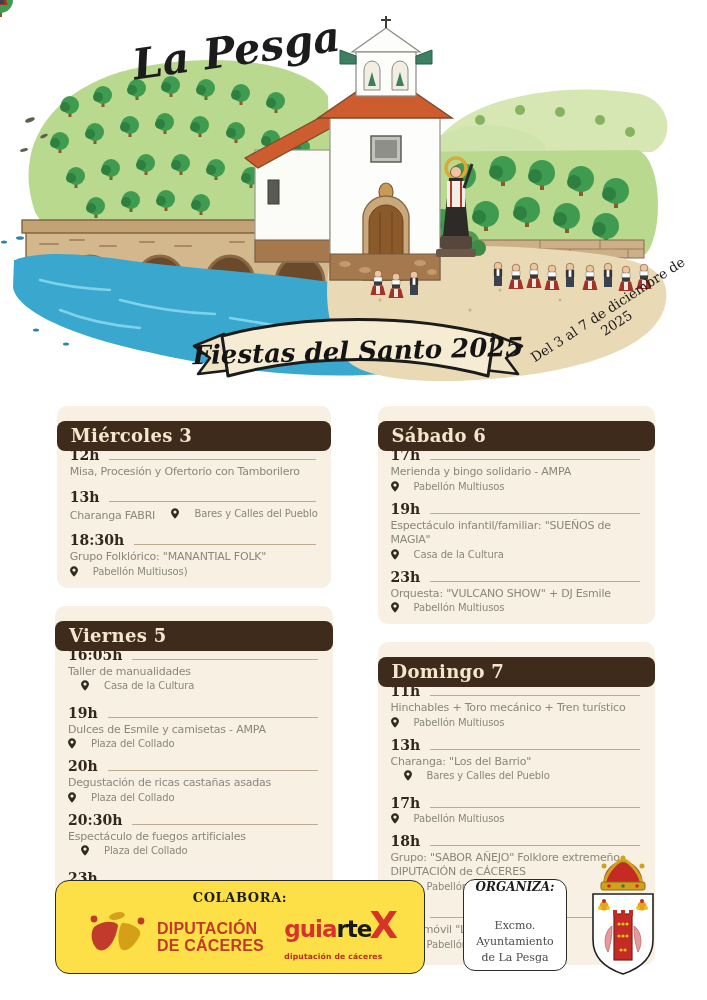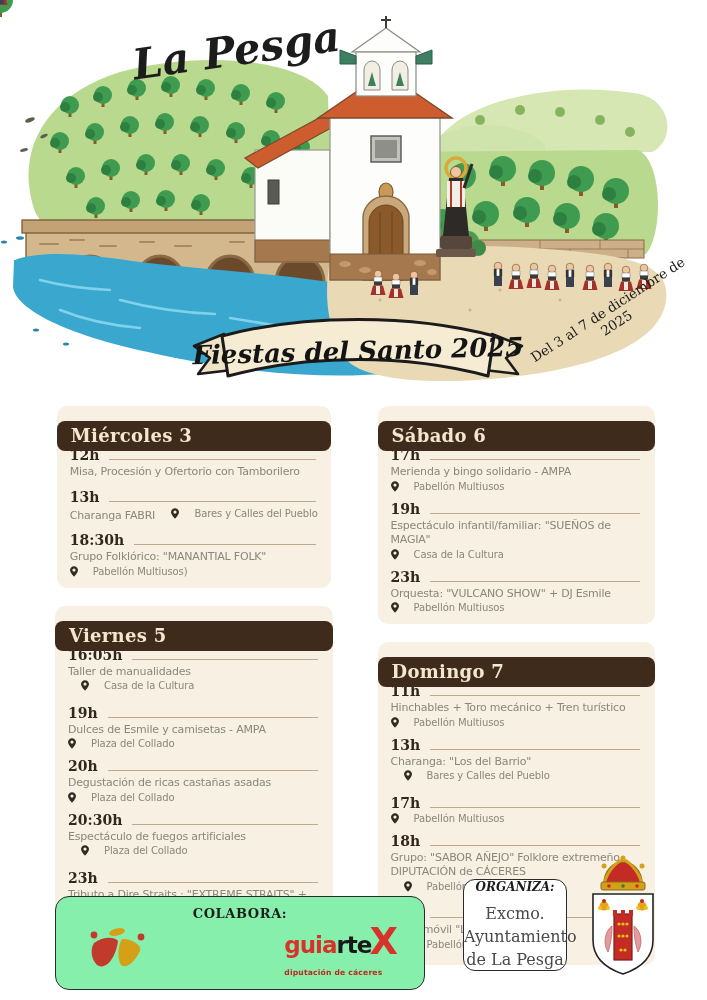--- a/index.html
+++ b/index.html
@@ -29,40 +29,40 @@
   .time{font-family:"DejaVu Serif",serif;font-weight:bold;font-size:14px;color:#33271b;line-height:1;}
   .rule{flex:1;border-bottom:1.2px solid #bcab8d;margin:0 2px 2px 10px;}
   .desc{font-size:11px;line-height:1.32;color:#8a877c;letter-spacing:-0.2px;}
   .ev-note{font-size:9.5px;color:#8a877c;}
   .loc{display:inline-flex;align-items:center;gap:15px;font-size:10px;color:#8a877c;letter-spacing:-0.1px;}
   .loc-inline{margin-left:13px;}
   .loc-below{display:flex;margin-top:1px;}
   .pin{flex:0 0 auto;}
   
   .footer{position:absolute;top:876px;left:55px;width:610px;height:118px;}
-  .colabora-box{position:absolute;left:0;top:20px;width:368px;height:92px;border:1.6px solid #2b2b2b;
-    border-radius:14px;background:#86efac;}
+  .colabora-box{position:absolute;left:0;top:4px;width:368px;height:92px;border:1.6px solid #2b2b2b;
+    border-radius:14px;background:#fde047;}
   .box-label{font-family:"DejaVu Serif",serif;font-weight:bold;font-size:13px;color:#1d1d1d;
     text-align:center;margin-top:9px;letter-spacing:.6px;}
   .logos{display:flex;justify-content:space-between;align-items:center;padding:6px 26px 0 30px;}
   .dip-logo{display:flex;align-items:center;gap:9px;}
   .dip-text{color:#c13a2c;font-family:"Liberation Sans",sans-serif;font-weight:bold;
     font-size:16px;line-height:1.08;letter-spacing:.2px;}
   .guiartex{text-align:left;}
   .gx-main{display:flex;align-items:flex-end;line-height:.8;}
   .gx-stack{display:flex;flex-direction:row;font-family:"DejaVu Sans",sans-serif;
     font-weight:bold;font-size:23px;letter-spacing:-1px;line-height:.82;}
   .gx-gui{color:#d8322a;}
   .gx-arte .r{color:#d8322a;} .gx-arte .b{color:#191919;}
   .gx-x{color:#d8322a;font-weight:bold;font-size:37px;line-height:.72;margin-left:-2px;}
   .gx-tag{color:#c1271f;font-weight:bold;font-size:7.6px;letter-spacing:.2px;margin-top:13px;}
   .organiza-box{position:absolute;left:408px;top:3px;width:102px;height:90px;border:1.6px solid #2b2b2b;
     border-radius:12px;background:#fff;text-align:center;}
   .org-label{font-family:"DejaVu Serif",serif;font-weight:bold;font-size:12px;color:#1d1d1d;margin-top:0;font-style:italic;}
-  .org-lines{font-family:"DejaVu Serif",serif;font-size:16px;color:#4a4a4a;margin-top:8px;line-height:1.45;}
+  .org-lines{font-family:"DejaVu Serif",serif;font-size:11px;color:#4a4a4a;margin-top:24px;line-height:1.45;}
   .coa{position:absolute;left:527px;top:-22px;}
 </style>
 </head>
 <body>
 
 <div class="poster">
 
   <div class="hero">
     <svg width="707" height="405" viewBox="0 0 707 405">
 
@@ -565,20 +565,24 @@
       <div class="box-label">COLABORA:</div>
       <div class="logos">
         <div class="dip-logo">
           <svg width="62" height="52" viewBox="0 0 62 52">
             <circle cx="8" cy="8" r="3.4" fill="#c13a2c"></circle>
             <ellipse cx="31" cy="5" rx="8" ry="3.6" fill="#d4a017" transform="rotate(-12 31 5)"></ellipse>
             <circle cx="55" cy="10" r="3.4" fill="#c13a2c"></circle>
             <path d="M8,16 C16,10 28,9 32,14 C30,30 20,44 11,38 C5,32 4,22 8,16 Z" fill="#c13a2c"></path>
             <path d="M36,12 C46,12 56,18 54,24 C48,36 40,42 35,38 C31,32 32,18 36,12 Z" fill="#d4a017"></path>
           </svg>
+          <div class="dip-text">
+            <div>DIPUTACIÓN</div>
+            <div>DE CÁCERES</div>
+          </div>
         </div>
         <div class="guiartex">
           <div class="gx-main">
             <div class="gx-stack">
               <span class="gx-gui">gui</span>
               <span class="gx-arte"><span class="r">a</span><span class="b">rte</span></span>
             </div>
             <span class="gx-x">X</span>
           </div>
           <div class="gx-tag">diputación de cáceres</div>

